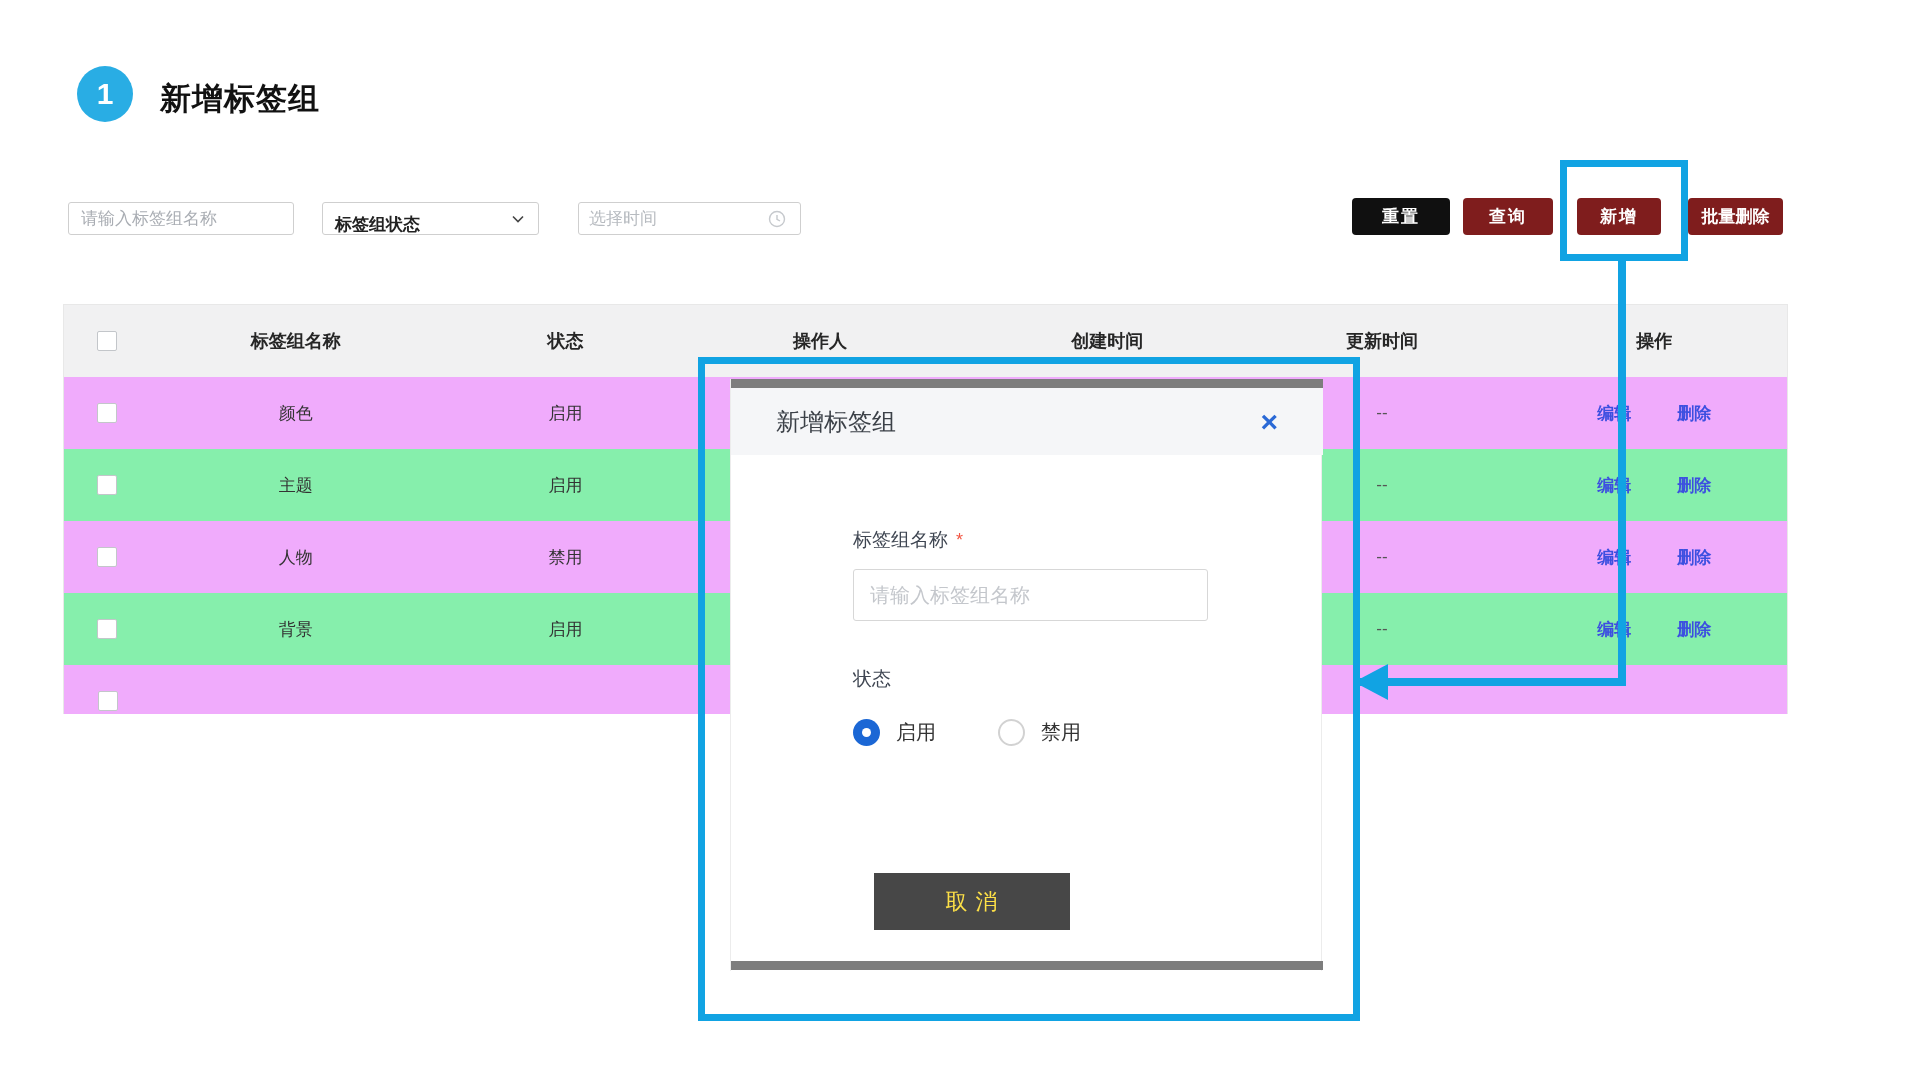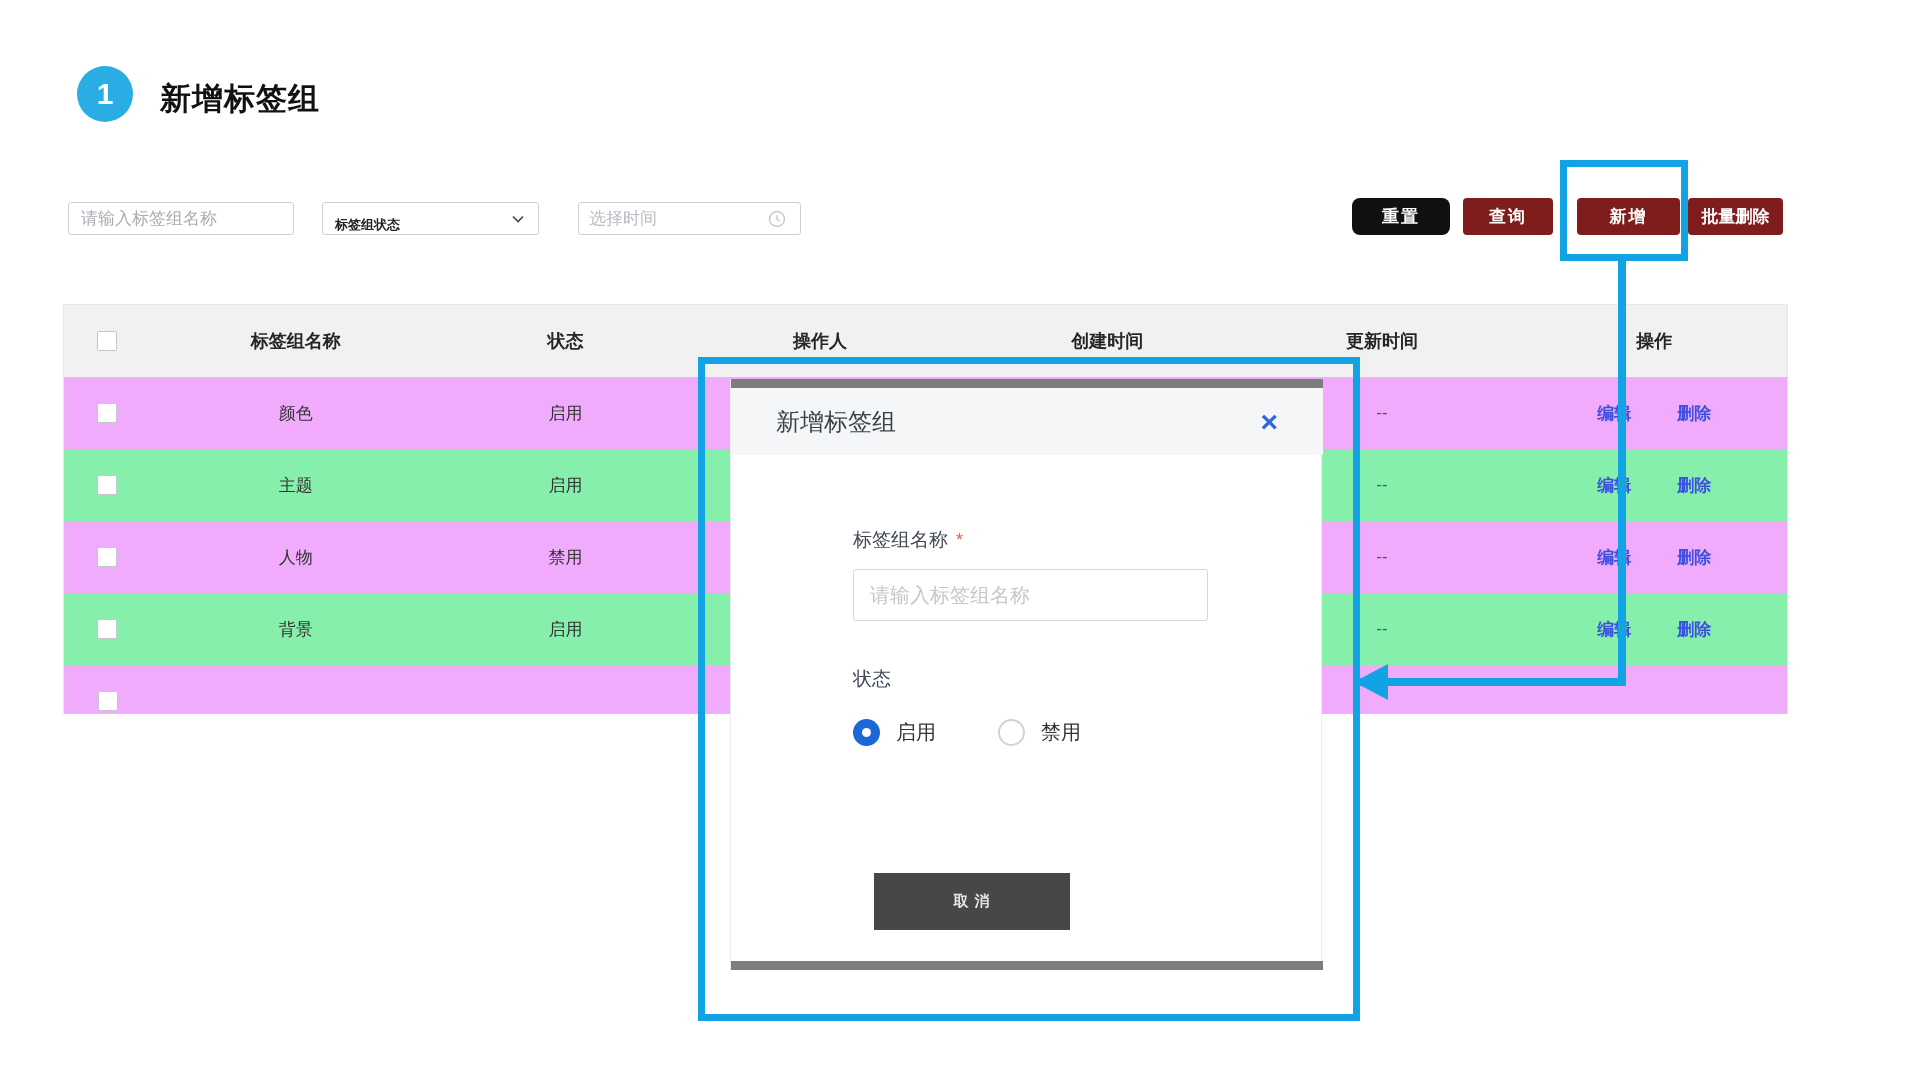--- a/index.html
+++ b/index.html
@@ -14,31 +14,31 @@
 
   
   .txt-input { position:absolute; height:33px; border:1px solid #cfcfcf; border-radius:3px; background:#fff;
     font-size:17px; color:#333; padding:0 12px; outline:none; font-family:"Liberation Sans", sans-serif; }
   .txt-input::placeholder { color:#a9adb3; }
   .f-name { left:68px; top:202px; width:226px; }
   .f-date { left:578px; top:202px; width:223px; padding-right:34px;padding-left:10px; }
   .f-date::placeholder { color:#b7bbc0; }
   .select-box { position:absolute; left:322px; top:202px; width:217px; height:33px; border:1px solid #cfcfcf;
     border-radius:3px; background:#fff; display:flex; align-items:center; padding:0 12px; cursor:pointer; }
-  .select-box .sel-val { font-size:13px; font-weight:bold; color:#222; flex:1;margin-top:12px; }
+  .select-box .sel-val { font-size:17px; font-weight:bold; color:#222; flex:1;margin-top:12px; }
   .chevron { width:16px; height:16px; }
   .clock-ic { position:absolute; left:768px; top:210px; width:18px; height:18px; }
 
   
   .btn { position:absolute; height:37px; border:none; border-radius:4px; color:#fff; font-size:17px; font-weight:bold;
     display:flex; align-items:center; justify-content:center; cursor:pointer; font-family:"Liberation Sans", sans-serif; letter-spacing:2px; }
-  .btn-reset { left:1352px; top:198px; width:98px; background:#101010;border-radius:8px; }
+  .btn-reset { left:1352px; top:198px; width:98px; background:#101010; }
   .btn-blue  { background:#7f1d1d; }
   .btn-search { left:1463px; top:198px; width:90px; }
-  .btn-add    { left:1577px; top:198px; width:103px; }
+  .btn-add    { left:1577px; top:198px; width:84px; }
   .btn-batch  { left:1688px; top:198px; width:95px; letter-spacing:0; }
 
   
   .table-wrap { position:absolute; left:63px; top:304px; width:1725px; height:410px; overflow:hidden;
     border-top:1px solid #e8e8e8; border-left:1px solid #e8e8e8; border-right:1px solid #e8e8e8; }
   .t-row { display:flex; align-items:center; height:72px; background:#f0abfc; }
   .t-head { background:#f1f1f2; font-weight:bold; }
   .t-row.alt { background:#86efac; }
   .cell { display:flex; align-items:center; justify-content:center; font-size:17px; color:#333; }
   .t-head .cell { font-size:18px; color:#262626; }
@@ -74,21 +74,21 @@
   .m-input { position:absolute; left:122px; top:190px; width:355px; height:52px; border:1px solid #d7d7d7;
     border-radius:3px; font-size:20px; color:#333; padding:0 16px; outline:none; font-family:"Liberation Sans", sans-serif; }
   .m-input::placeholder { color:#c4c7cc; }
   .radio-row { position:absolute; left:122px; top:339px; height:28px; display:flex; align-items:center; }
   .radio { width:27px; height:27px; border-radius:50%; cursor:pointer; }
   .radio-on { background:#1b67d5; display:flex; align-items:center; justify-content:center; }
   .radio-on .dot { width:9px; height:9px; border-radius:50%; background:#fff; }
   .radio-off { background:#fff; border:2px solid #d2d2d2; }
   .radio-lbl { font-size:20px; color:#333; margin-left:16px; cursor:pointer; }
   .radio-gap { width:62px; }
-  .m-btn { position:absolute; top:494px; height:57px; border:none; color:#e5e5e5; font-size:15px; font-weight:bold;
+  .m-btn { position:absolute; top:494px; height:57px; border:none; color:#fde047; font-size:22px; font-weight:normal;
     display:flex; align-items:center; justify-content:center; cursor:pointer; font-family:"Liberation Sans", sans-serif; letter-spacing:1px; }
   .m-cancel { left:143px; width:196px; background:#474747; }
   .m-ok { left:355px; width:198px; background:#1f67d5; }
 </style>
 </head>
 <body>
 
 <div class="page">
 
   <div class="step-badge">1</div>

